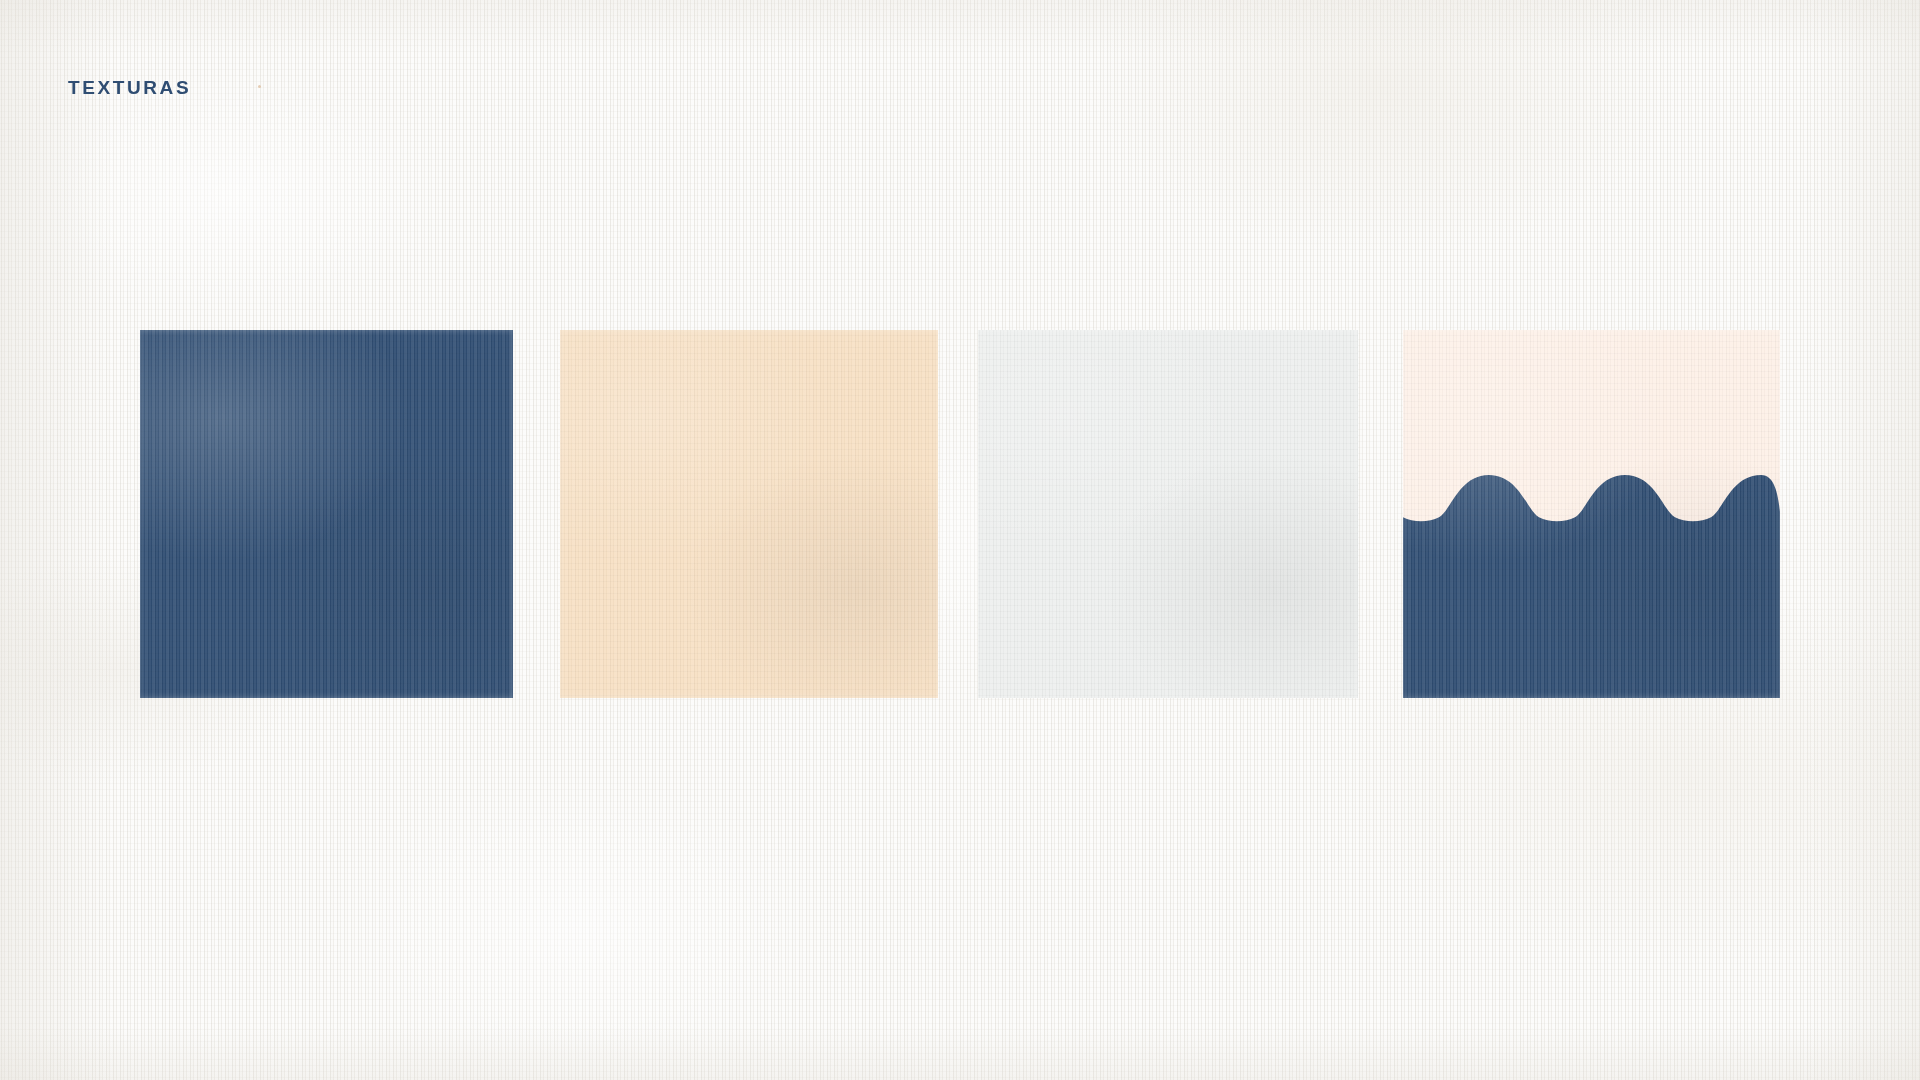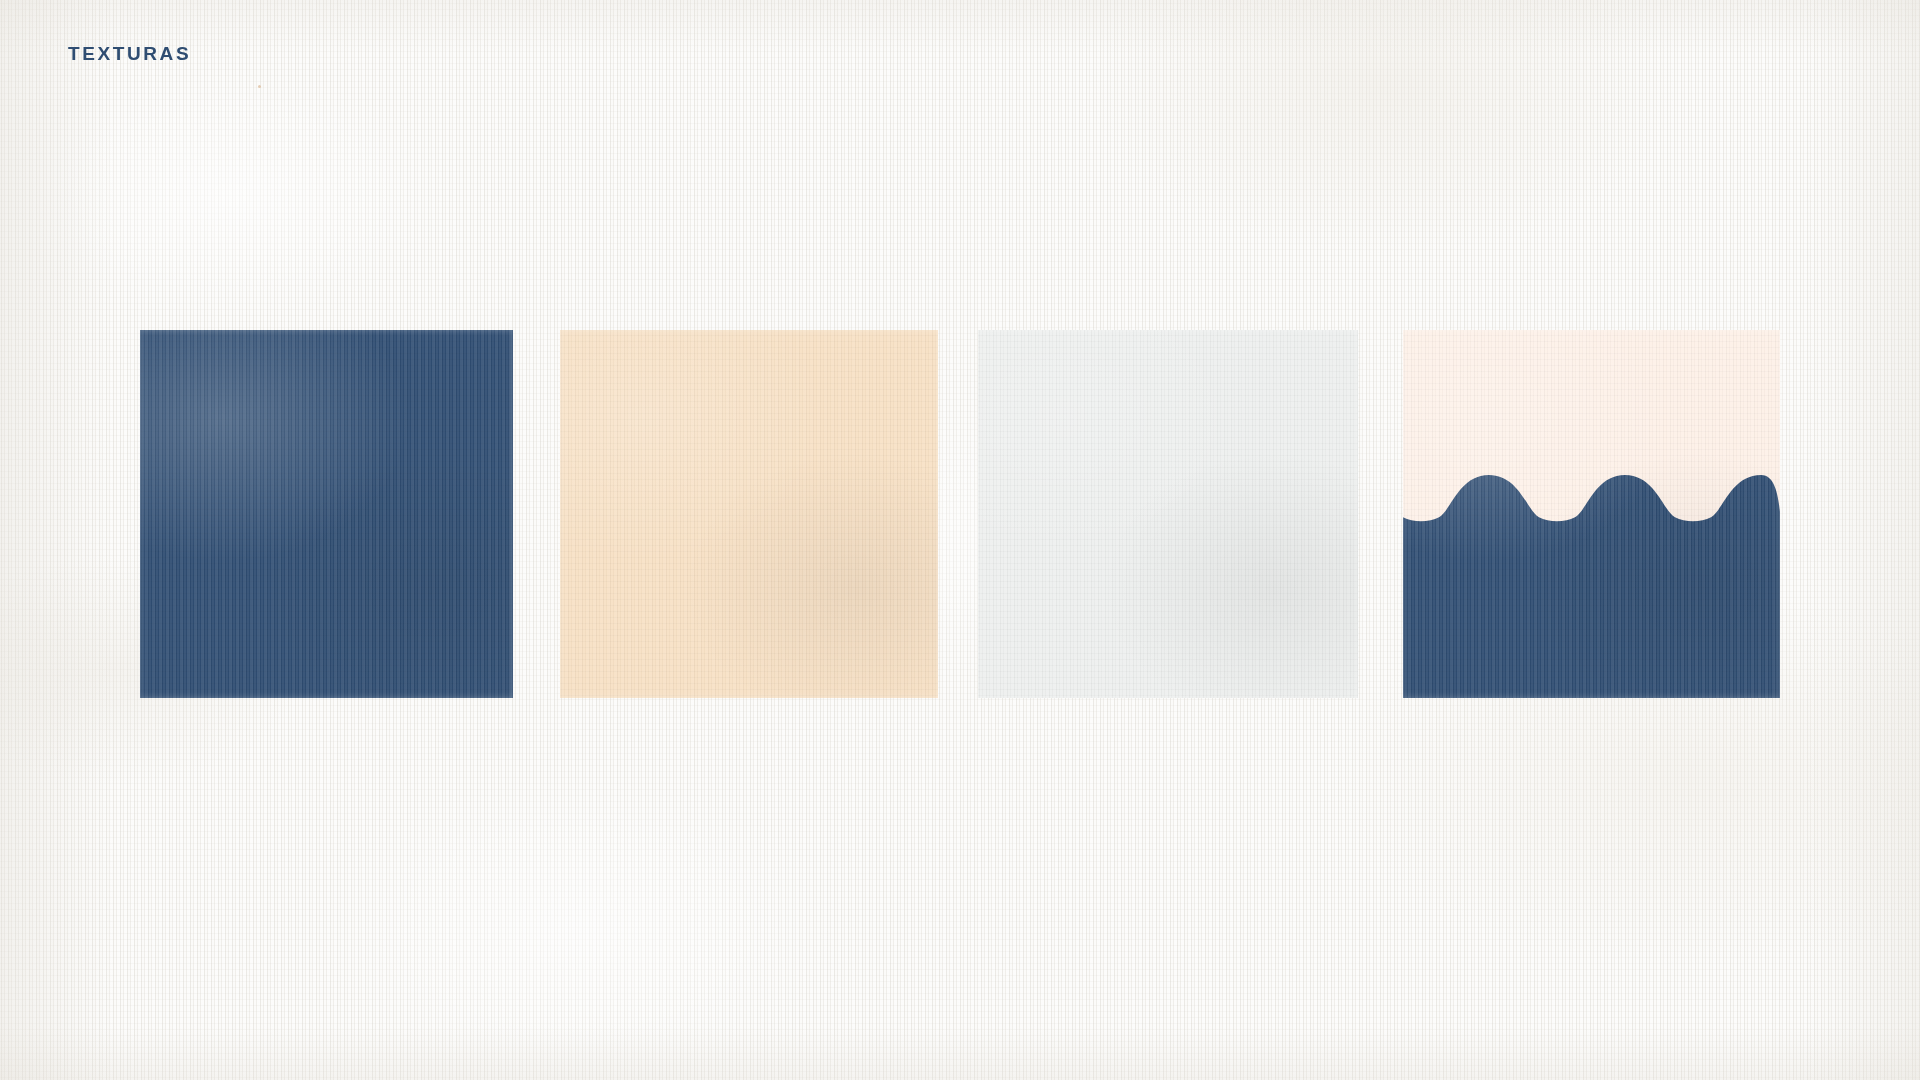--- a/index.html
+++ b/index.html
@@ -85,21 +85,21 @@
     inset: 0;
     background:
       linear-gradient(90deg, rgba(226,222,214,0.35) 0%, rgba(226,222,214,0) 6%, rgba(226,222,214,0) 94%, rgba(226,222,214,0.30) 100%),
       linear-gradient(180deg, rgba(226,222,214,0.25) 0%, rgba(226,222,214,0) 5%, rgba(226,222,214,0) 95%, rgba(226,222,214,0.28) 100%);
   }
 
   
   .page-title {
     position: absolute;
     left: 68px;
-    top: 44px;
+    top: 78px;
     font-size: 19px;
     font-weight: 700;
     letter-spacing: 2.6px;
     color: #2f4d72;
     line-height: 1;
     white-space: nowrap;
     z-index: 20;
   }
 
   .title-dot {

